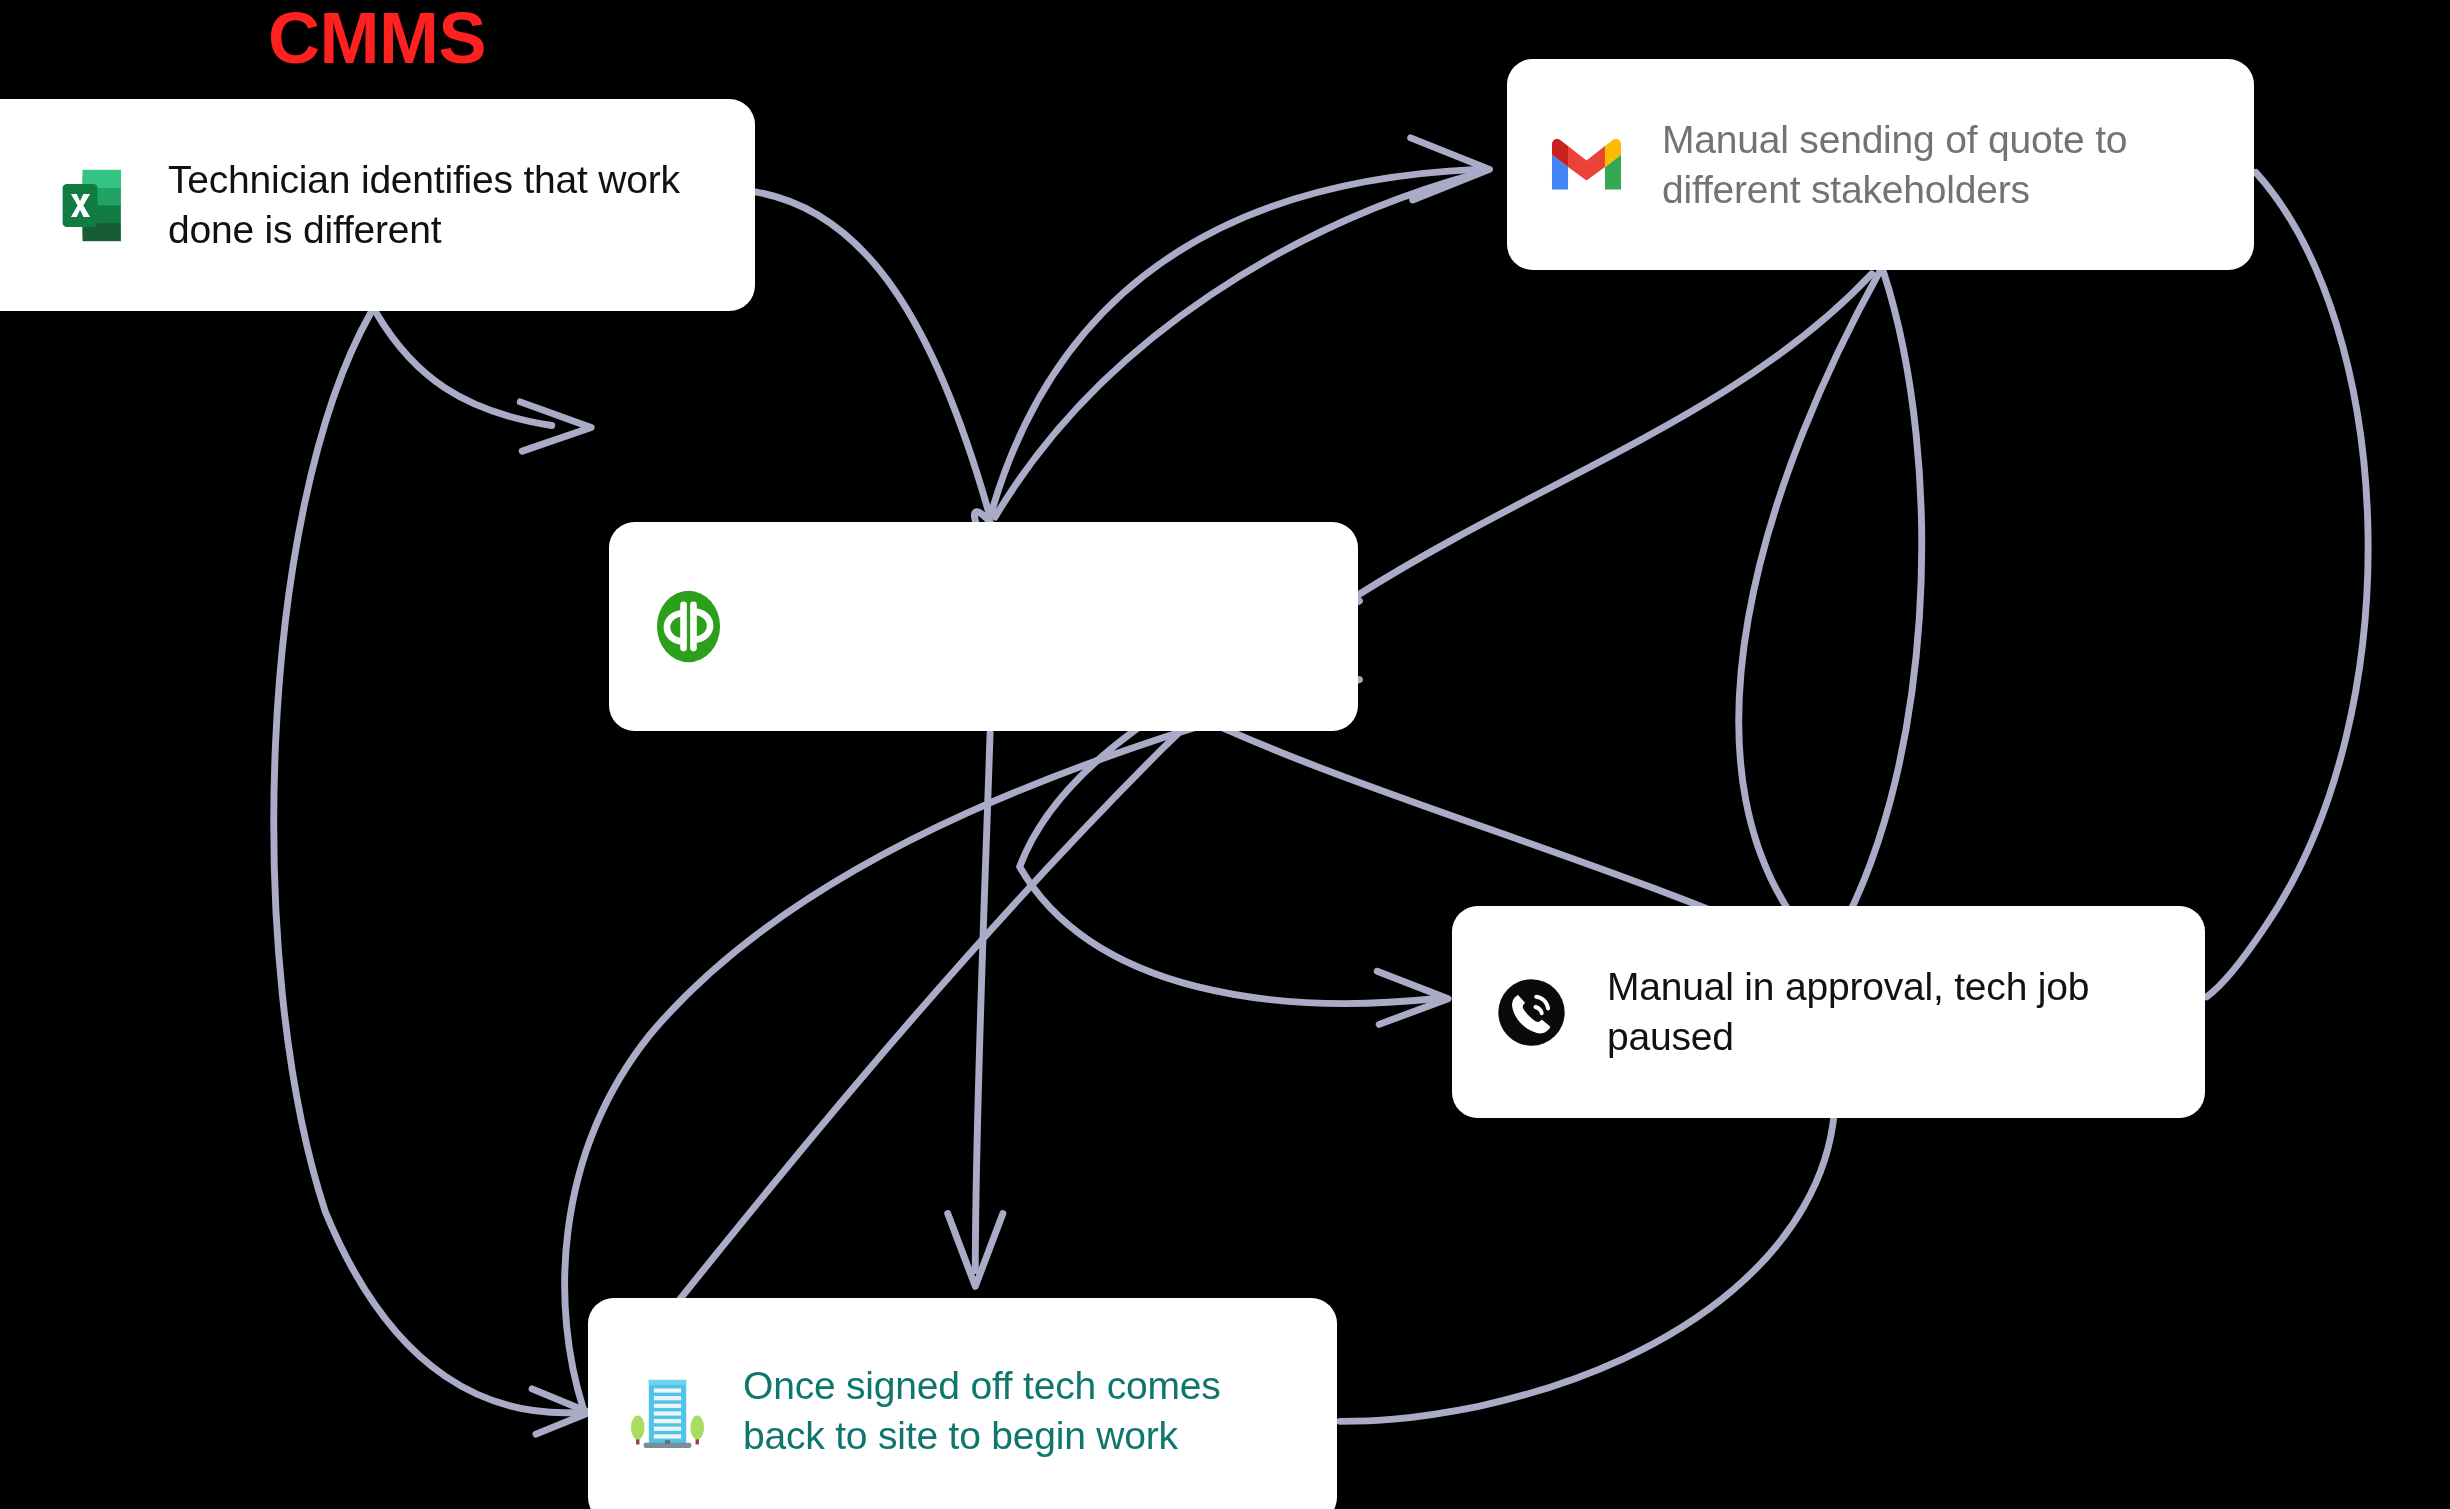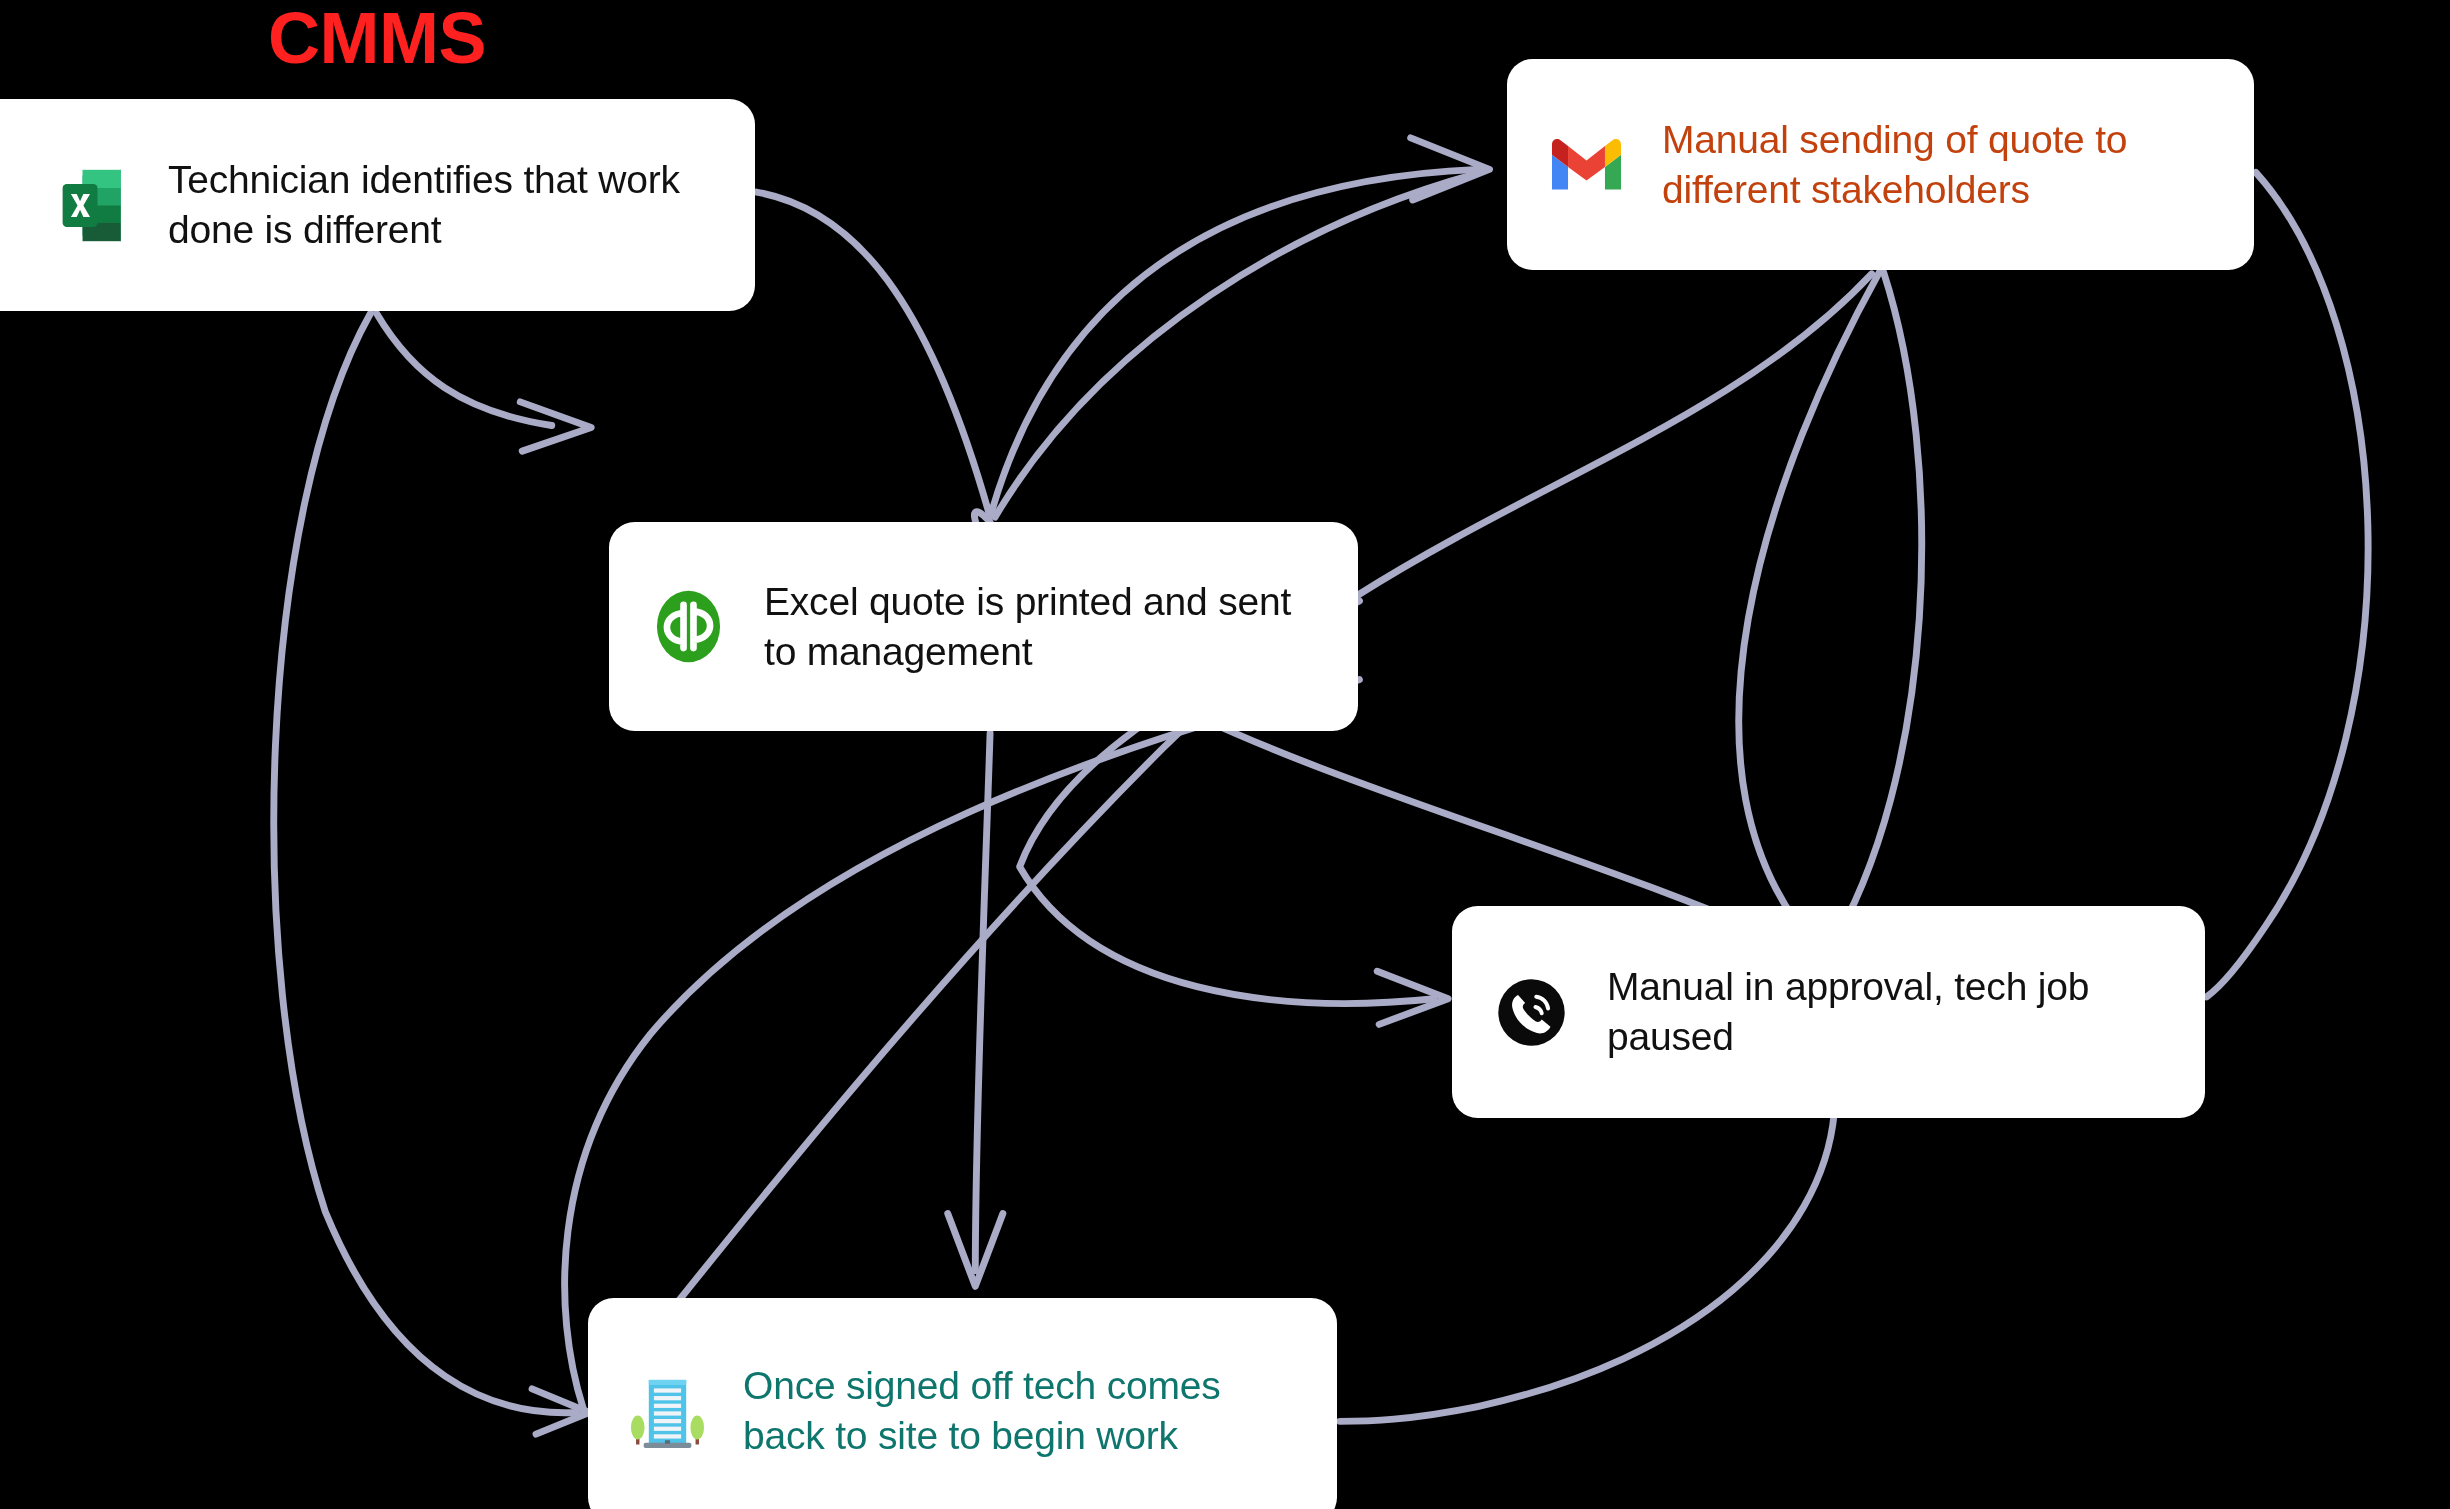--- a/index.html
+++ b/index.html
@@ -142,32 +142,31 @@
   <div class="node" id="node-gmail" style="background: rgb(255, 255, 255);">
     <div class="node-icon">
       <svg viewBox="0 0 100 76" width="81" height="61">
         <path d="M7 69 L7 26 L27 41 L27 69 Z" fill="#4285F4"></path>
         <path d="M93 69 L93 26 L73 41 L73 69 Z" fill="#34A853"></path>
         <path d="M7 26 L7 13 C7 7 13 4 18 8 L27 15 L27 41 Z" fill="#C5221F"></path>
         <path d="M93 26 L93 13 C93 7 87 4 82 8 L73 15 L73 41 Z" fill="#FBBC04"></path>
         <path d="M27 15 L50 33 L73 15 L73 41 L50 58 L27 41 Z" fill="#EA4335"></path>
       </svg>
     </div>
-    <div class="node-label" style="color: #c2410c;">Manual sending of quote to different stakeholders</div>
+    <div class="node-label" style="color: #737373;">Manual sending of quote to different stakeholders</div>
   </div>
 
   <div class="node" id="node-quickbooks" style="background: rgb(255, 255, 255);">
     <div class="node-icon">
       <svg viewBox="0 0 100 100" width="83" height="83">
         <ellipse cx="50" cy="50" rx="38" ry="43" fill="#2CA01C"></ellipse>
         <path d="M44 24 L44 76 M44 34 C32 34 24 42 24 51 C24 60 32 68 44 68" stroke="#FFFFFF" stroke-width="8" fill="none" stroke-linecap="round"></path>
         <path d="M56 76 L56 24 M56 66 C68 66 76 58 76 49 C76 40 68 32 56 32" stroke="#FFFFFF" stroke-width="8" fill="none" stroke-linecap="round"></path>
       </svg>
     </div>
-    <div class="node-label" style="color: rgb(17, 17, 17);">Excel quote is printed and sent to management</div>
   </div>
 
   <div class="node" id="node-phone" style="background: rgb(255, 255, 255);">
     <div class="node-icon">
       <svg viewBox="0 0 100 100" width="79" height="79">
         <circle cx="50" cy="50" r="42" fill="#0A0A0A"></circle>
         <path d="M33 28 C27 31 24 38 26 45 C30 60 42 72 57 76 C64 78 71 74 74 68
                  L63 59 C61 62 58 63 55 61 C49 57 44 52 40 46 C38 43 39 40 42 38 Z" fill="#FFFFFF"></path>
         <path d="M56 30 C64 31 70 37 71 45" stroke="#FFFFFF" stroke-width="5" fill="none" stroke-linecap="round"></path>
         <path d="M55 43 C59 44 62 47 63 51" stroke="#FFFFFF" stroke-width="5" fill="none" stroke-linecap="round"></path>

